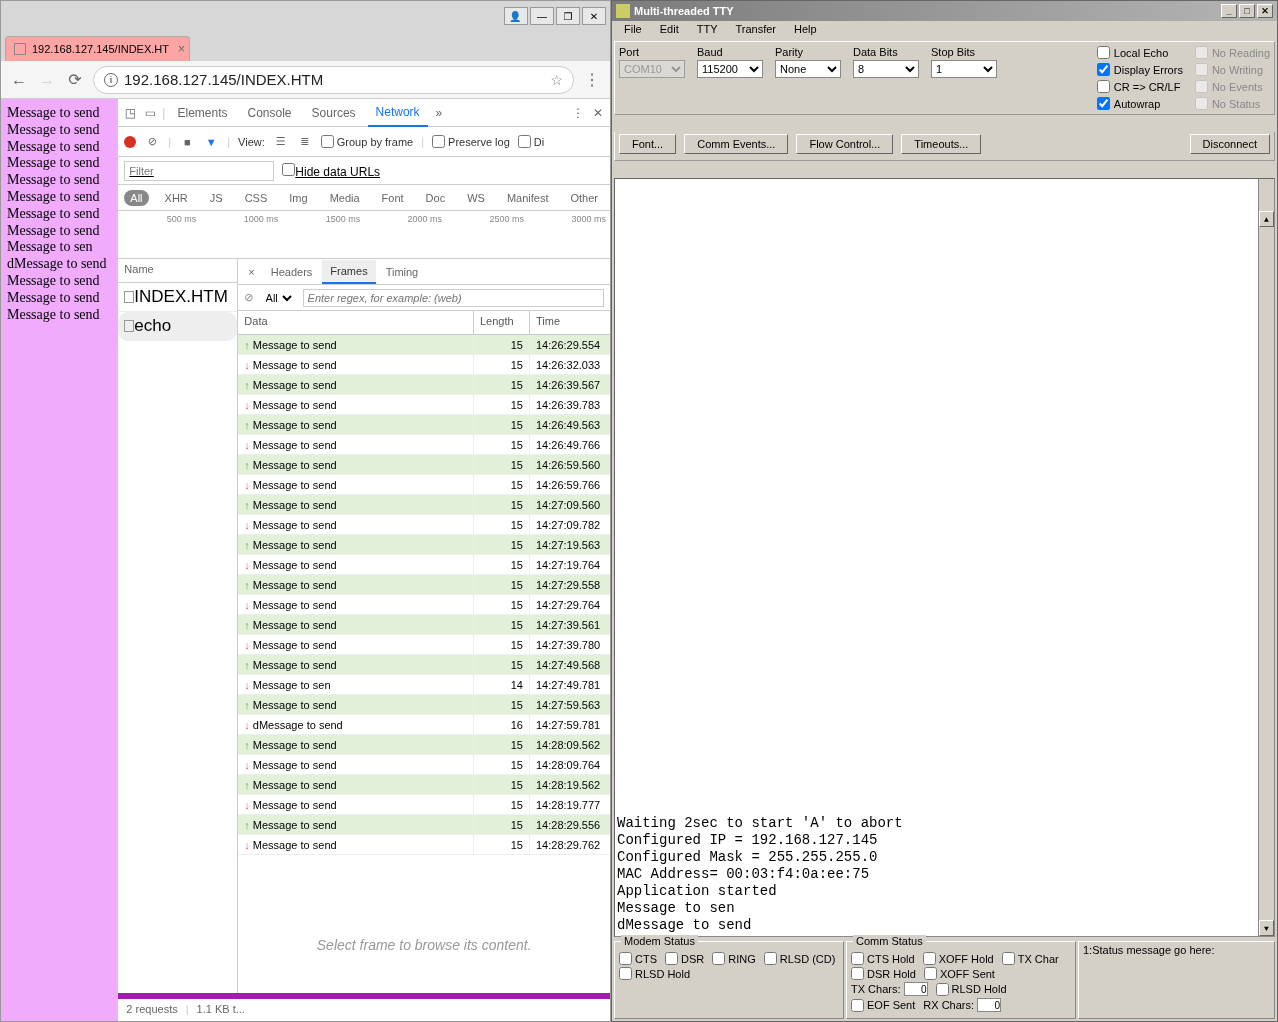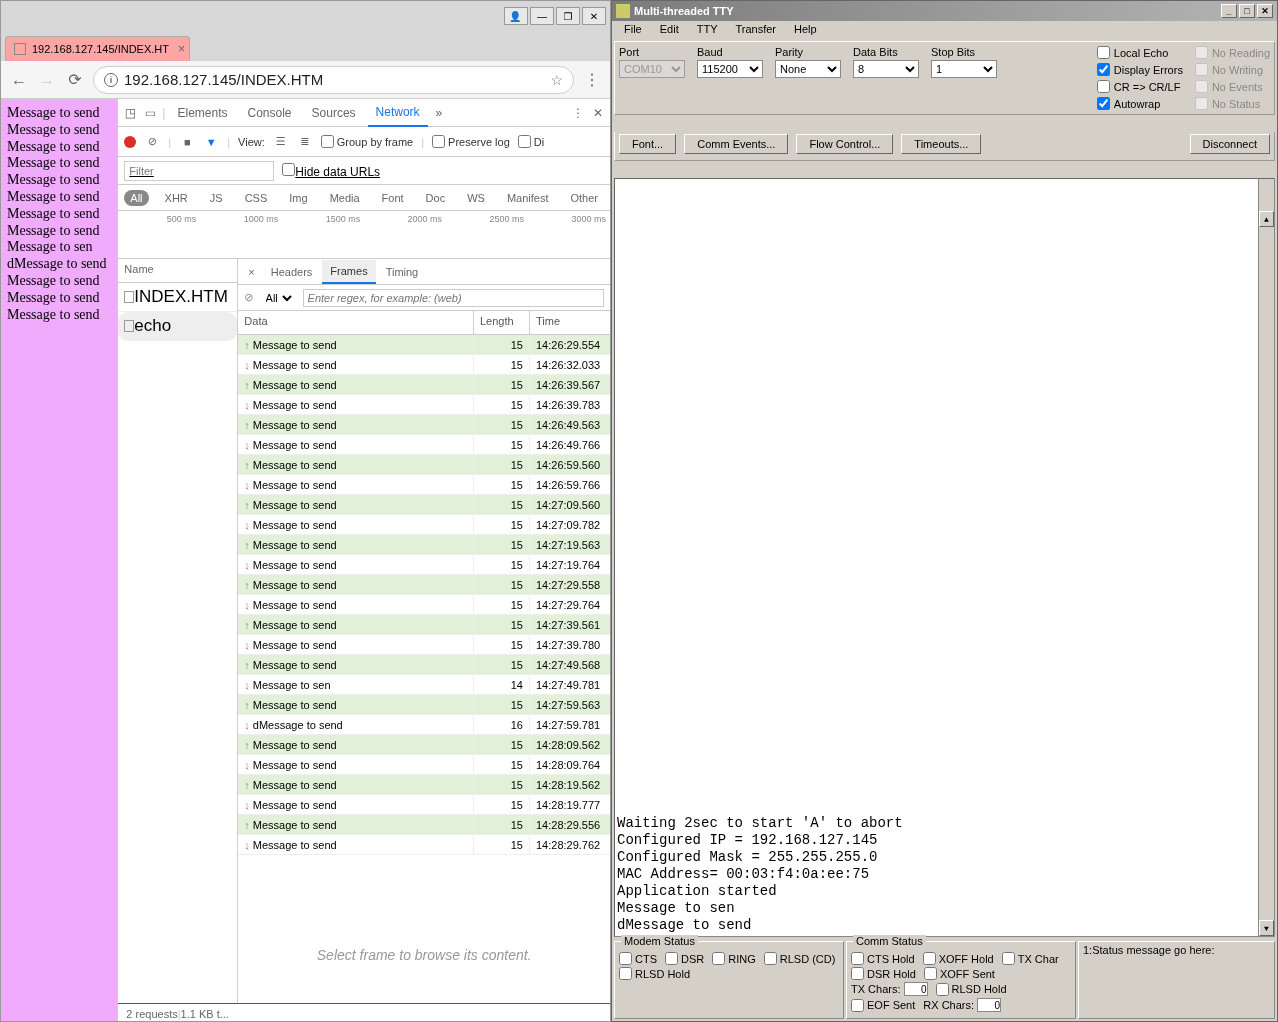--- a/index.html
+++ b/index.html
@@ -67,21 +67,21 @@
 .dt-frame-row { display: flex; height: 20px; border-bottom: 1px solid #eee; }
 .dt-frame-row div { padding: 3px 6px; border-right: 1px solid #eee; display: flex; align-items: center; }
 .dt-frame-row .c-data { flex: 1; gap: 3px; }
 .dt-frame-row .c-len { width: 56px; justify-content: flex-end; }
 .dt-frame-row .c-time { width: 80px; border-right: none; }
 .dt-frame-row.send { background: #e2f0d9; }
 .dt-frame-row .arrow { font-weight: bold; }
 .dt-frame-row.send .arrow { color: #6aa84f; }
 .dt-frame-row.recv .arrow { color: #e06666; }
 .dt-placeholder { text-align: center; color: #999; font-style: italic; font-size: 14px; padding: 40px 20px; }
-.dt-status { height: 18px; border-top: 1px solid #a21caf; padding: 4px 8px; font-size: 11px; color: #666; display: flex; }
+.dt-status { height: 28px; border-top: 6px solid #a21caf; padding: 4px 8px; font-size: 11px; color: #666; display: flex; gap: 8px; }
 
 
 .tty { flex: 1; background: #d4d0c8; border: 1px solid #666; display: flex; flex-direction: column; font-size: 11px; }
 .tty-title { height: 20px; background: linear-gradient(to right, #7b7b7b, #b5b5b5); color: #fff; display: flex; align-items: center; padding: 0 4px; font-weight: bold; font-size: 11px; }
 .tty-title .title-icon { width: 14px; height: 14px; background: #cc6; margin-right: 4px; }
 .tty-title .title-text { flex: 1; }
 .tty-title .wbtn { width: 16px; height: 14px; background: #d4d0c8; border: 1px solid #fff; border-right-color: #666; border-bottom-color: #666; margin-left: 2px; font-size: 9px; display: flex; align-items: center; justify-content: center; color: #000; cursor: pointer; }
 .tty-menu { height: 18px; display: flex; padding: 0 4px; gap: 2px; }
 .tty-menu span { padding: 2px 8px; cursor: pointer; }
 .tty-toolbar { border: 1px solid #999; border-top-color: #fff; border-left-color: #fff; margin: 2px; padding: 4px; display: flex; gap: 12px; align-items: flex-start; }

